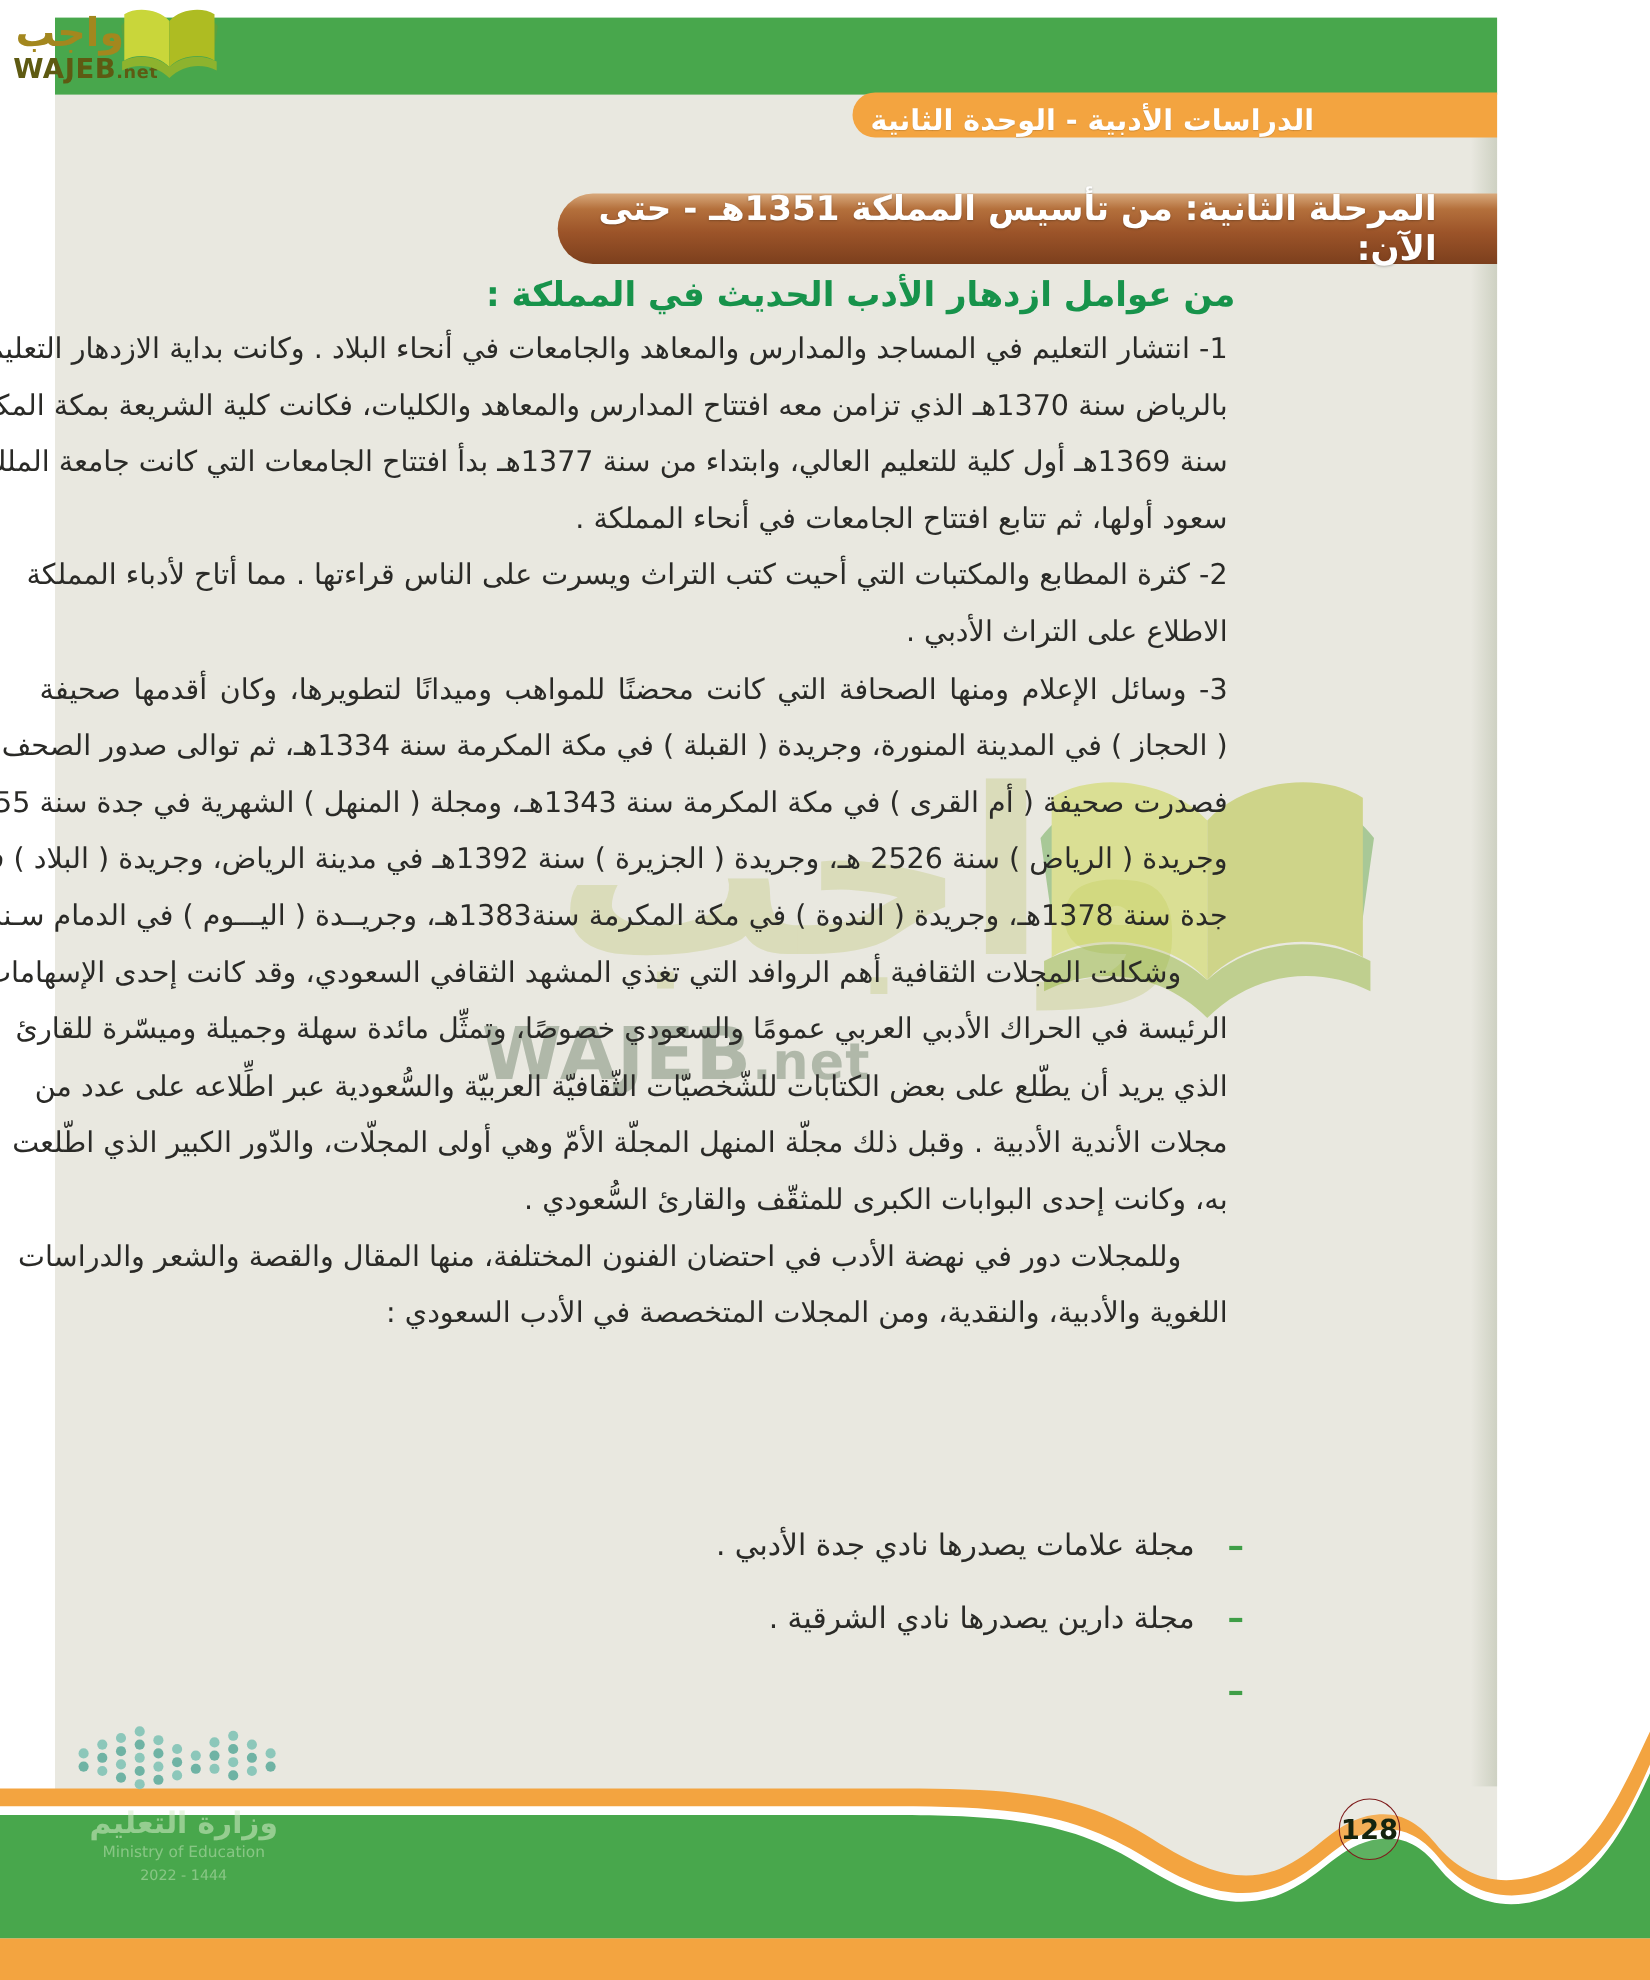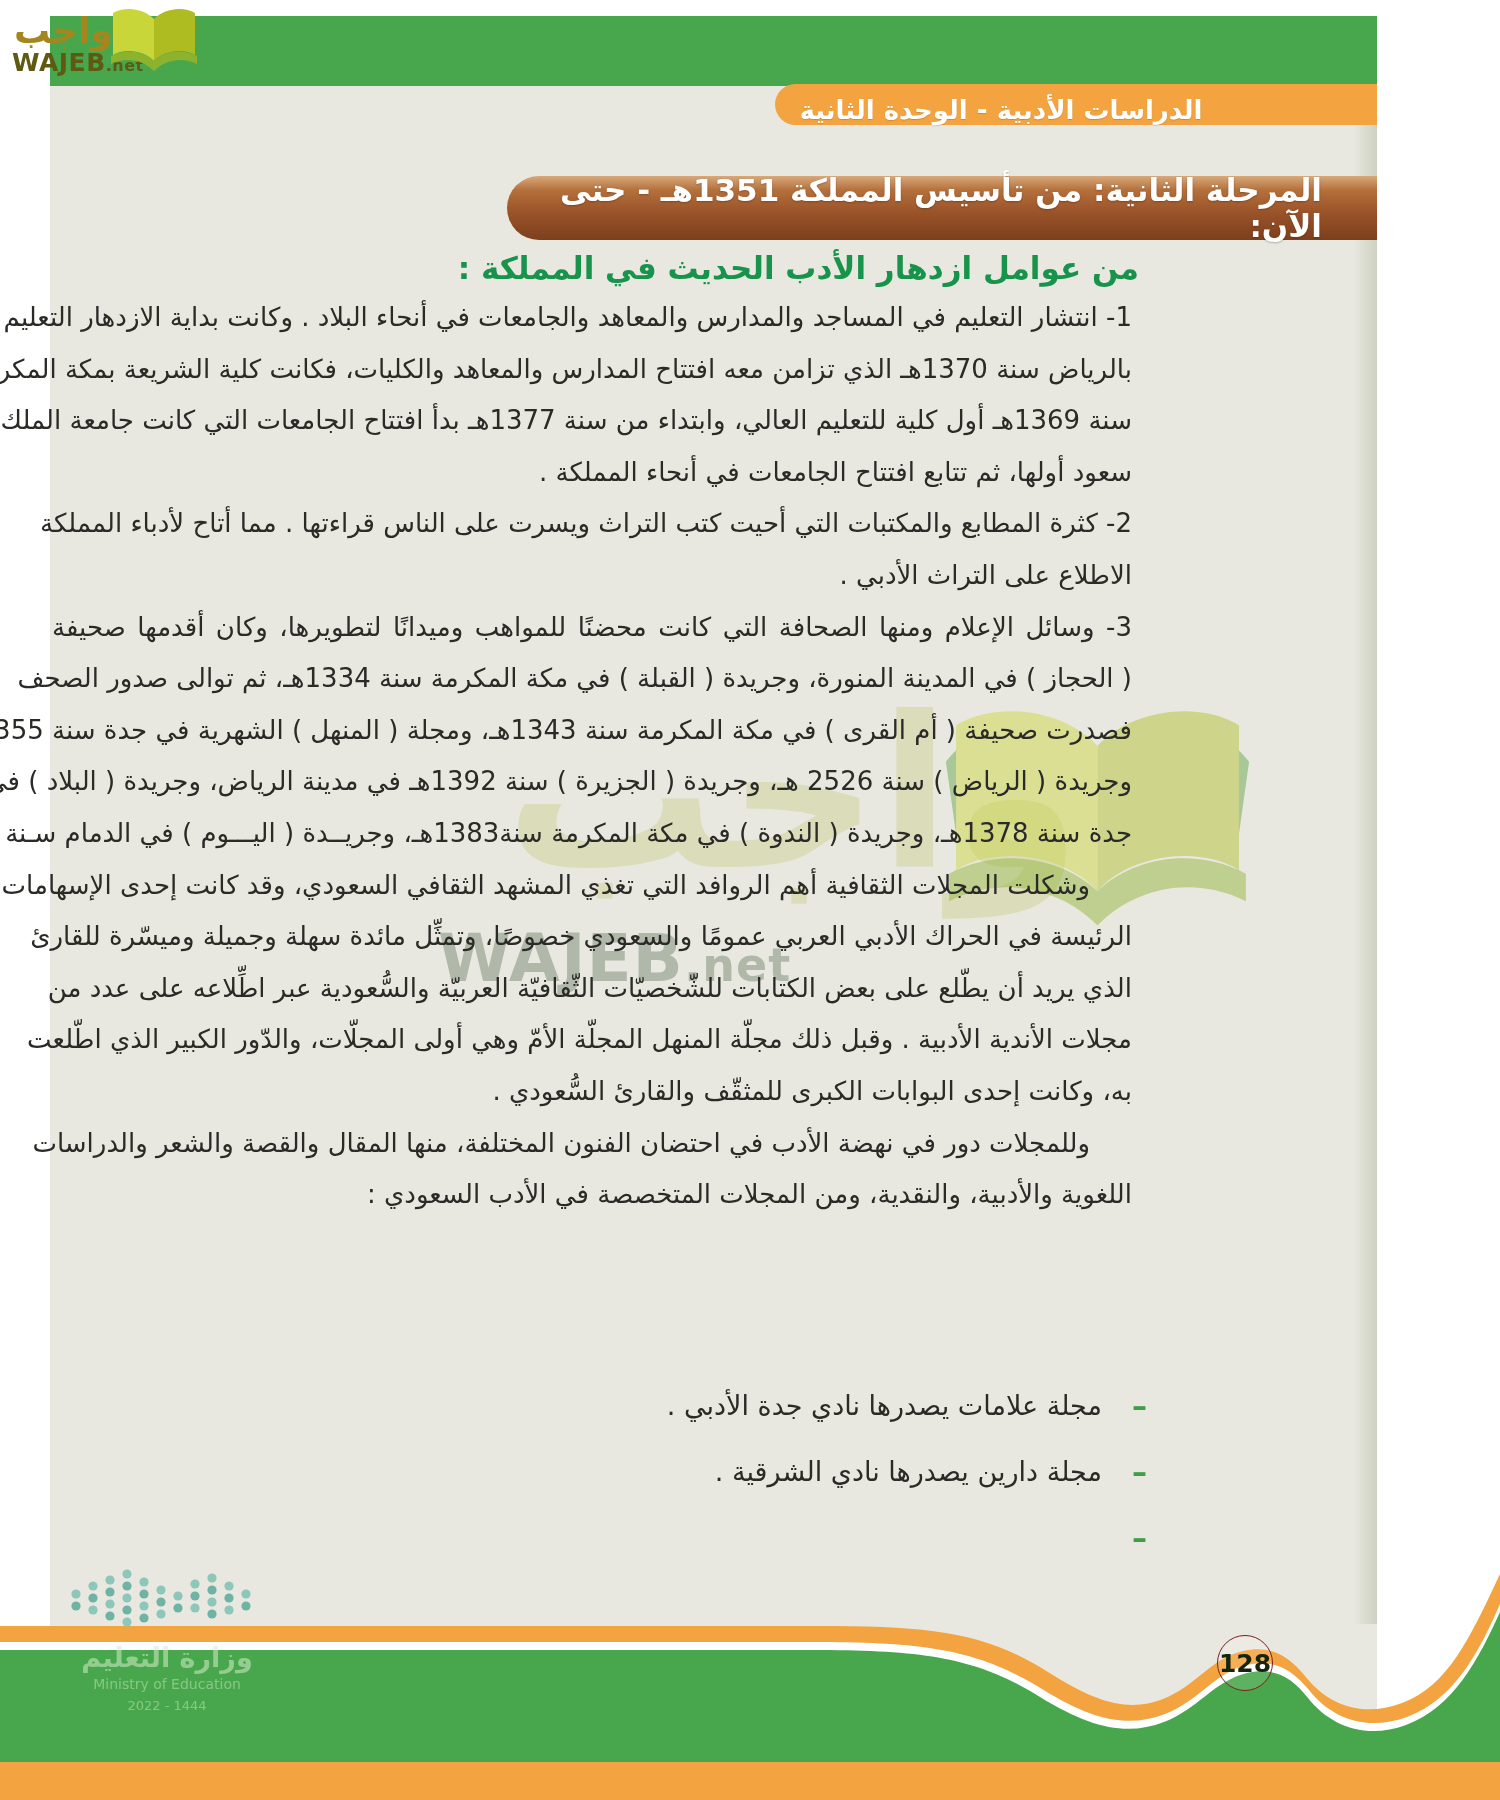--- a/index.html
+++ b/index.html
@@ -1,17 +1,17 @@
 <!DOCTYPE html>
 <html lang="ar" style="--green: #48a74c; --orange: #f3a440; --banner-brown: #9c5429; --banner-brown-dark: #7c3f1d; --heading-green: #17934b; --beige: #e9e8e0; --dash-green: #3f9e47; --teal-dots: #8cc7ba; --wajeb-gold: #a3871e; --wajeb-olive: #5e5a12; --wm-olive: #b8c164;"><head>
 <meta charset="utf-8">
 <style>
   html,body{margin:0;padding:0;}
   body{width:1500px;height:1800px;background:#ffffff;font-family:"DejaVu Sans",sans-serif;overflow:hidden;position:relative;}
-  .page{position:absolute;inset:0;width:1361px;height:1800px;background:#fff;padding-left:16px;}
+  .page{position:absolute;inset:0;width:1361px;height:1800px;background:#fff;}
 
   
   .content-bg{position:absolute;left:50px;top:84px;right:0;height:1676px;background:var(--beige);}
   .edge-strip{position:absolute;right:0;top:124px;height:1500px;width:24px;
     background:linear-gradient(to right, rgba(0,0,0,0), rgba(125,140,105,.25));z-index:1;}
 
   
   .top-green-bar{position:absolute;left:50px;top:16px;right:0;height:70px;background:var(--green);}
 
   

